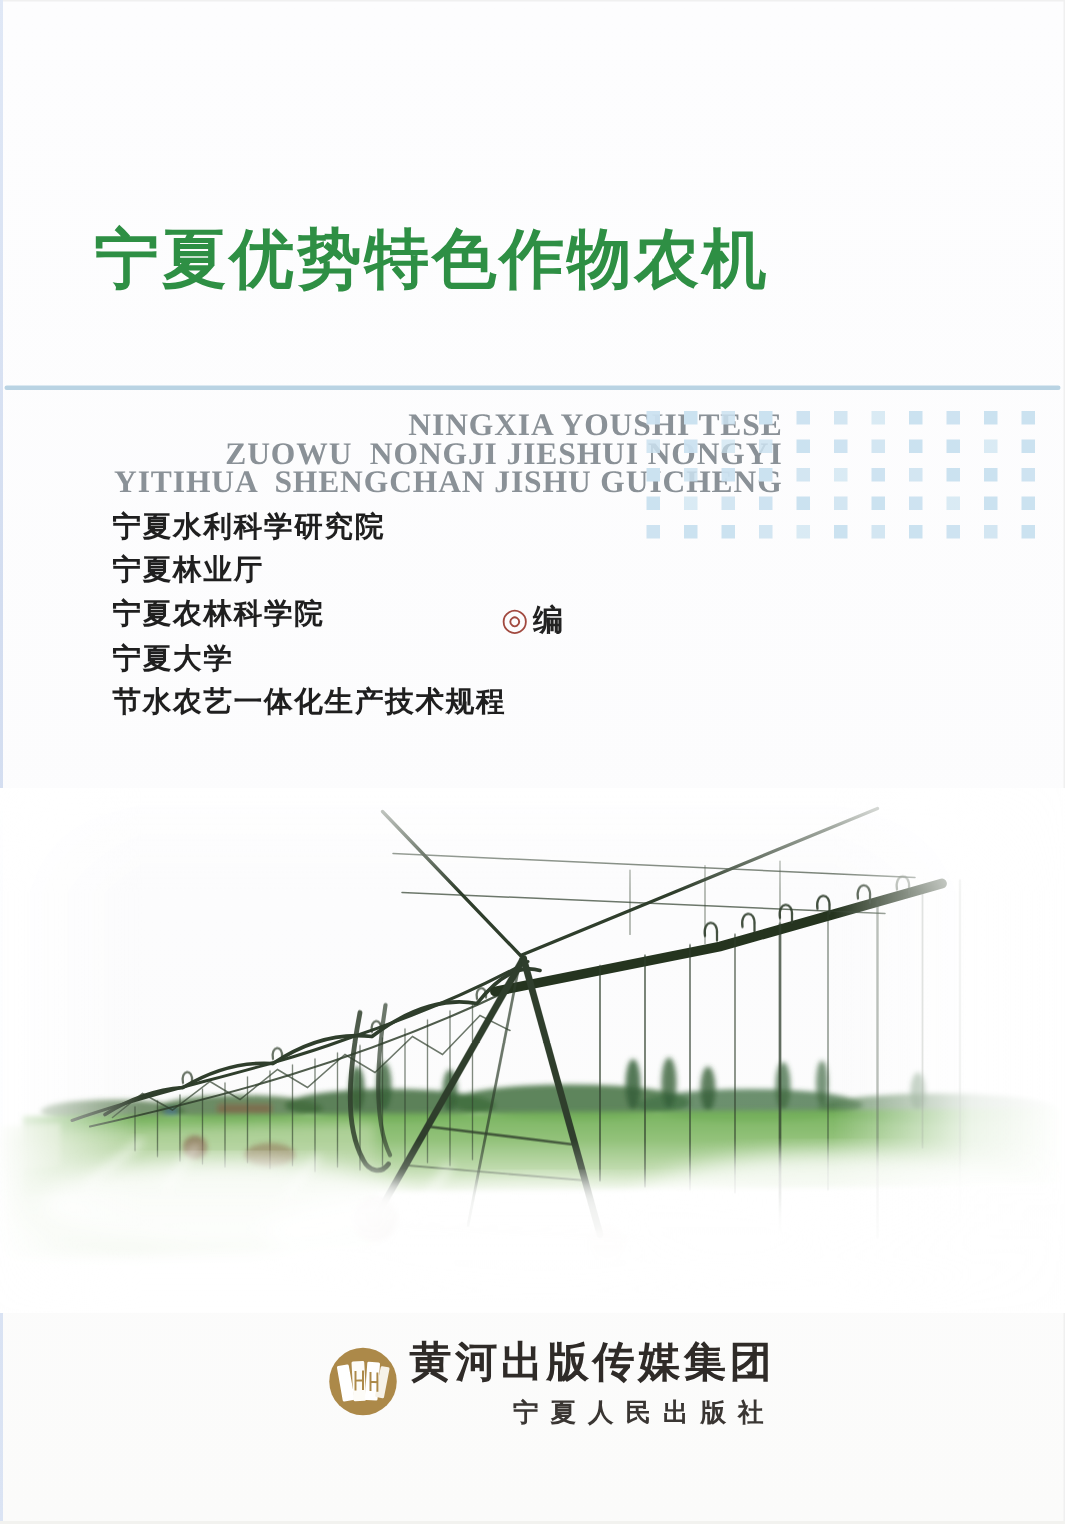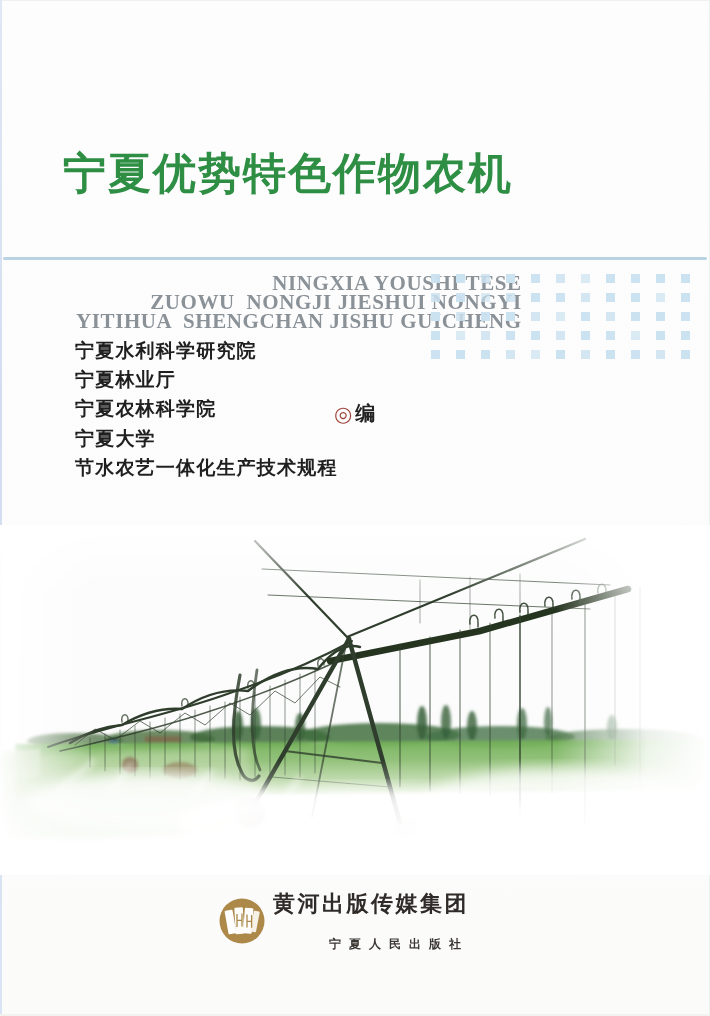--- a/index.html
+++ b/index.html
@@ -47,22 +47,22 @@
   .edit-mark .ring{color:#a1493f;font-size:21px;font-weight:400;}
 
   
   .photo{position:absolute;left:0;top:525px;width:710px;height:350px;}
   .photo svg{display:block;}
 
   
   .publisher{position:absolute;left:218px;top:889px;display:flex;align-items:center;}
   .pub-logo{width:48px;height:48px;flex:0 0 auto;}
   .pub-text{margin-left:7px;color:#2f2b28;}
-  .pub-group{font-size:22px;font-weight:bold;letter-spacing:2.5px;white-space:pre;}
-  .pub-name{font-size:12px;font-weight:600;letter-spacing:8px;margin-top:17px;color:#3a3633;white-space:pre;}
+  .pub-group{font-size:28px;font-weight:bold;letter-spacing:2.5px;white-space:pre;}
+  .pub-name{font-size:17px;font-weight:600;letter-spacing:8px;margin-top:3px;color:#3a3633;white-space:pre;}
 </style>
 </head>
 <body>
 
 <div class="cover">
 
   <div class="edge-line" style="background:linear-gradient(180deg,#e0e8f6,#d3ddf0 40%,#dbe4f4);"></div>
 
   <div class="title" style="color: rgb(46, 143, 68);">
     <div class="t-line">宁夏优势特色作物农机</div>

